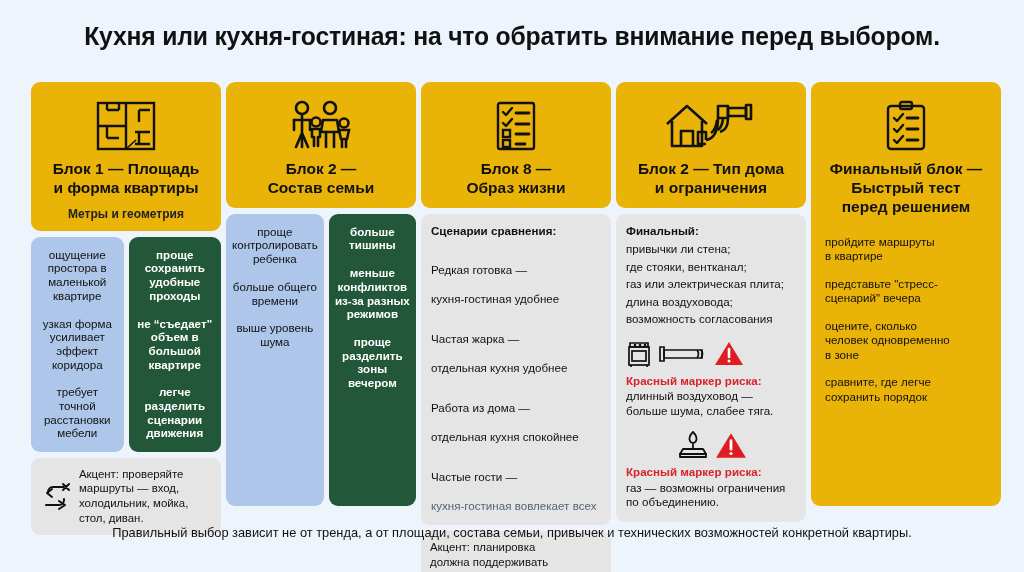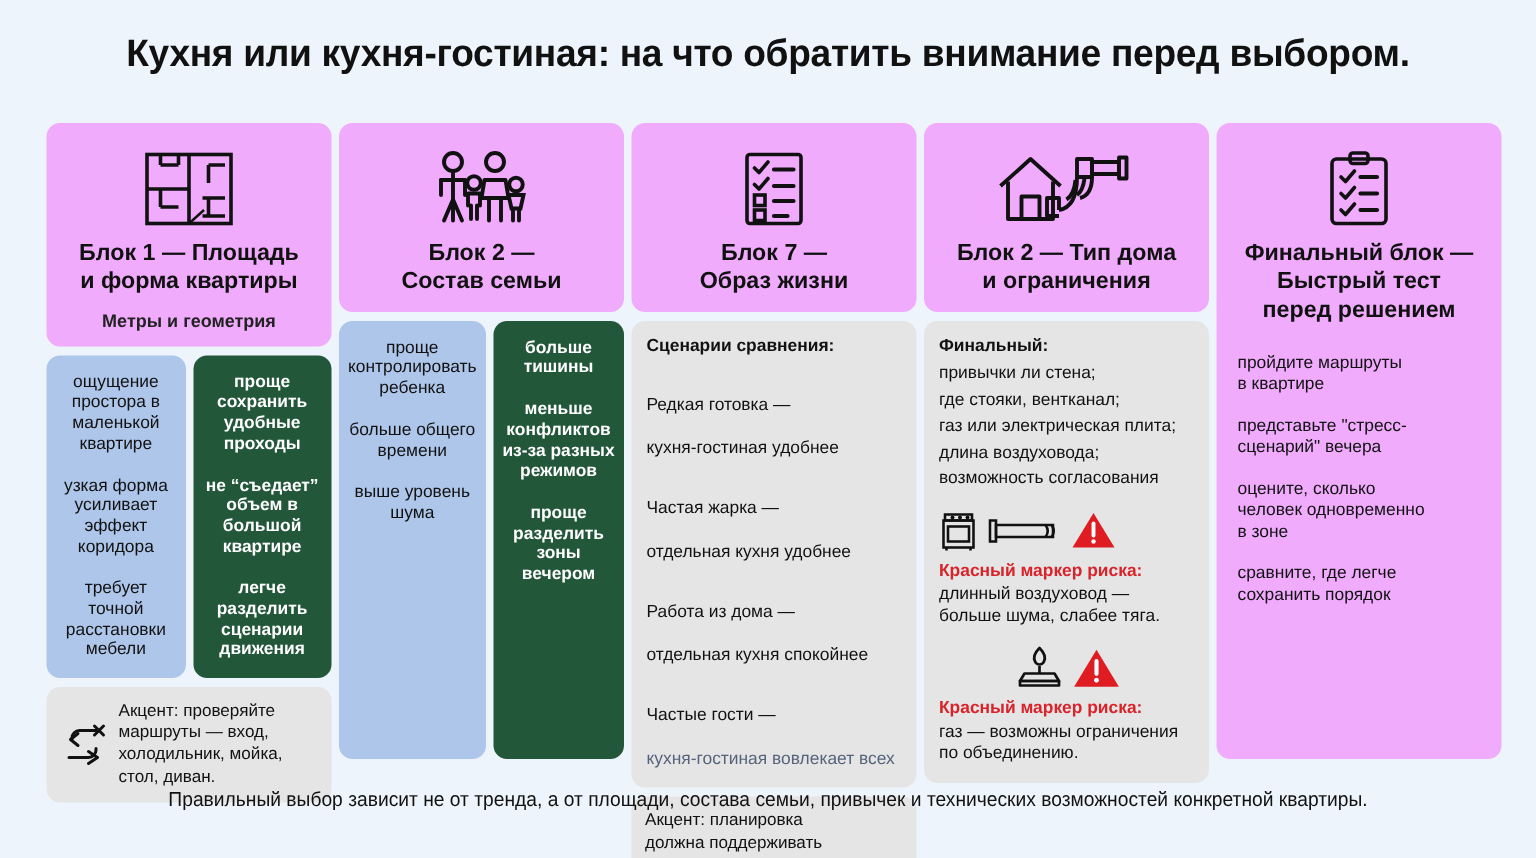--- a/index.html
+++ b/index.html
@@ -32,21 +32,21 @@
     gap:5px;
   }
   .col{
     width:190px;
     flex:0 0 190px;
     display:flex;
     flex-direction:column;
     position:relative;
   }
   .card{
-    background:#f0abfc;
+    background:#eab308;
     border-radius:9px;
     padding:12px 8px 10px 8px;
     box-sizing:border-box;
   }
   .card.head{padding-top:12px;}
   .card.grow{flex:1 1 auto;}
 
   .icon-wrap{
     display:flex;justify-content:center;align-items:flex-end;
     height:58px;margin-bottom:8px;
@@ -278,21 +278,21 @@
             <g fill="none" stroke="#111" stroke-width="2.4">
               <rect x="6" y="3" width="36" height="46" rx="2"></rect>
               <path d="M11 12 l3 3 l6 -7" stroke-linecap="round" stroke-linejoin="round"></path>
               <path d="M11 23 l3 3 l6 -7" stroke-linecap="round" stroke-linejoin="round"></path>
               <rect x="11" y="30" width="7" height="7"></rect>
               <rect x="11" y="40" width="7" height="7"></rect>
               <path d="M24 13 h13 M24 24 h13 M24 34 h13 M24 44 h9" stroke-width="2.8" stroke-linecap="round"></path>
             </g>
           </svg>
         </div>
-        <div class="blk-title">Блок 7 —
+        <div class="blk-title">Блок 8 —
 Образ жизни</div>
       </div>
 
       <div class="body-card" style="margin-top:6px;">
         <p class="lead">Сценарии сравнения:</p>
         <p class="item">
           <span>Редкая готовка —</span><br>
           <span>кухня-гостиная удобнее</span>
         </p>
         <p class="item">

